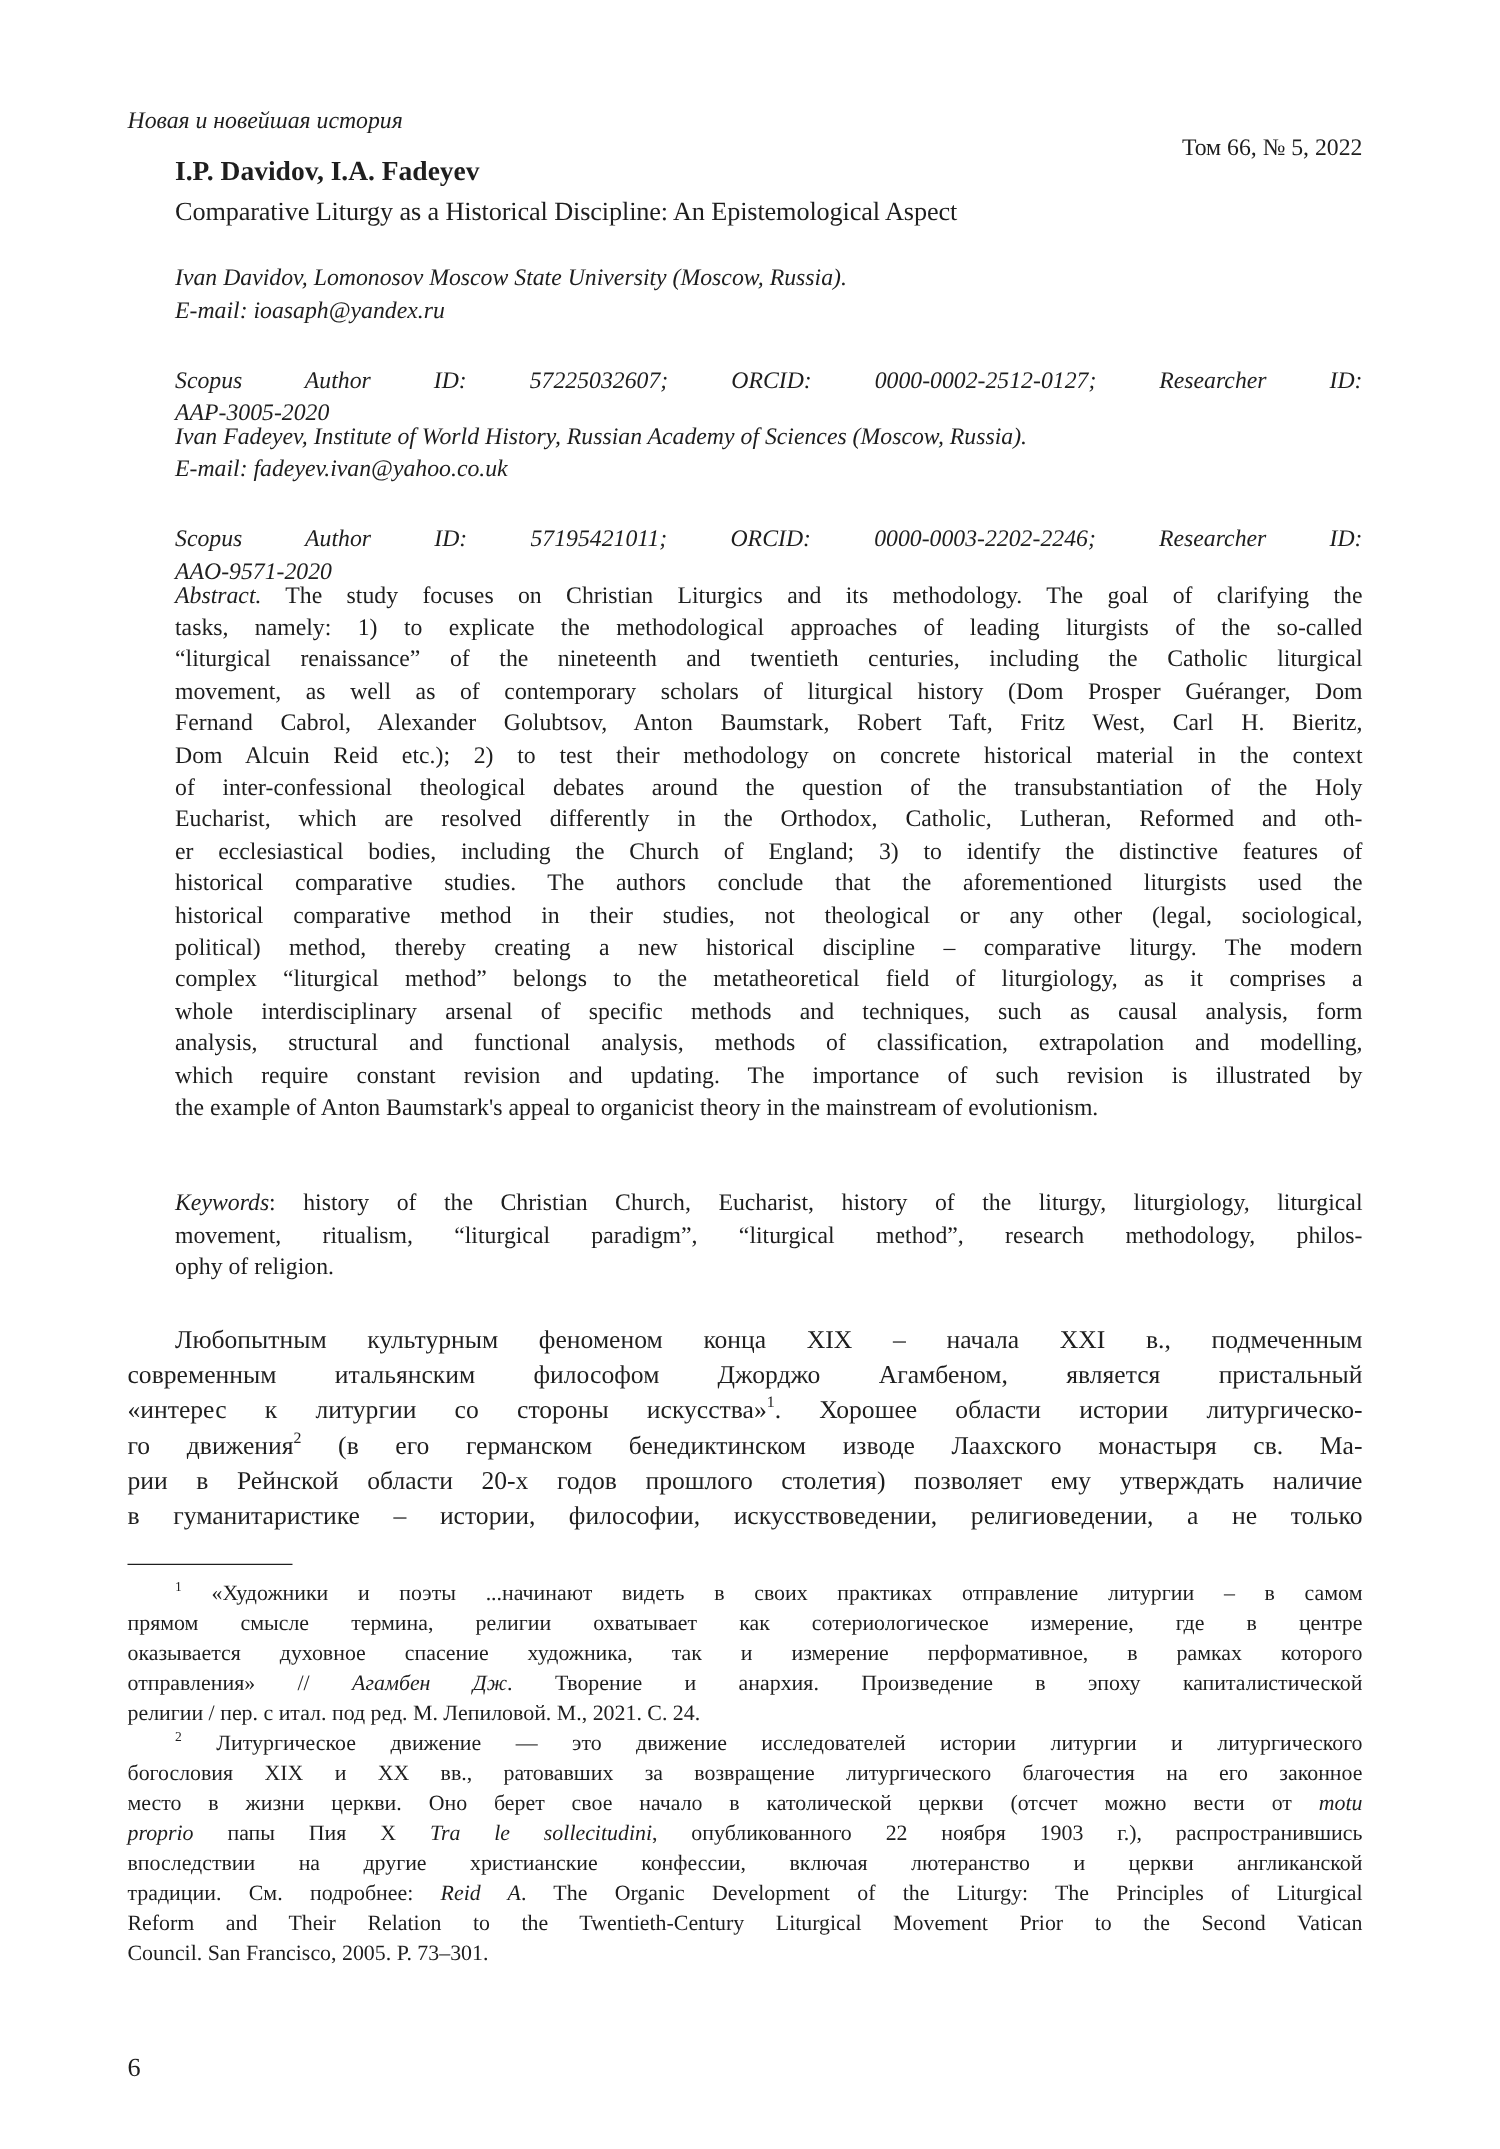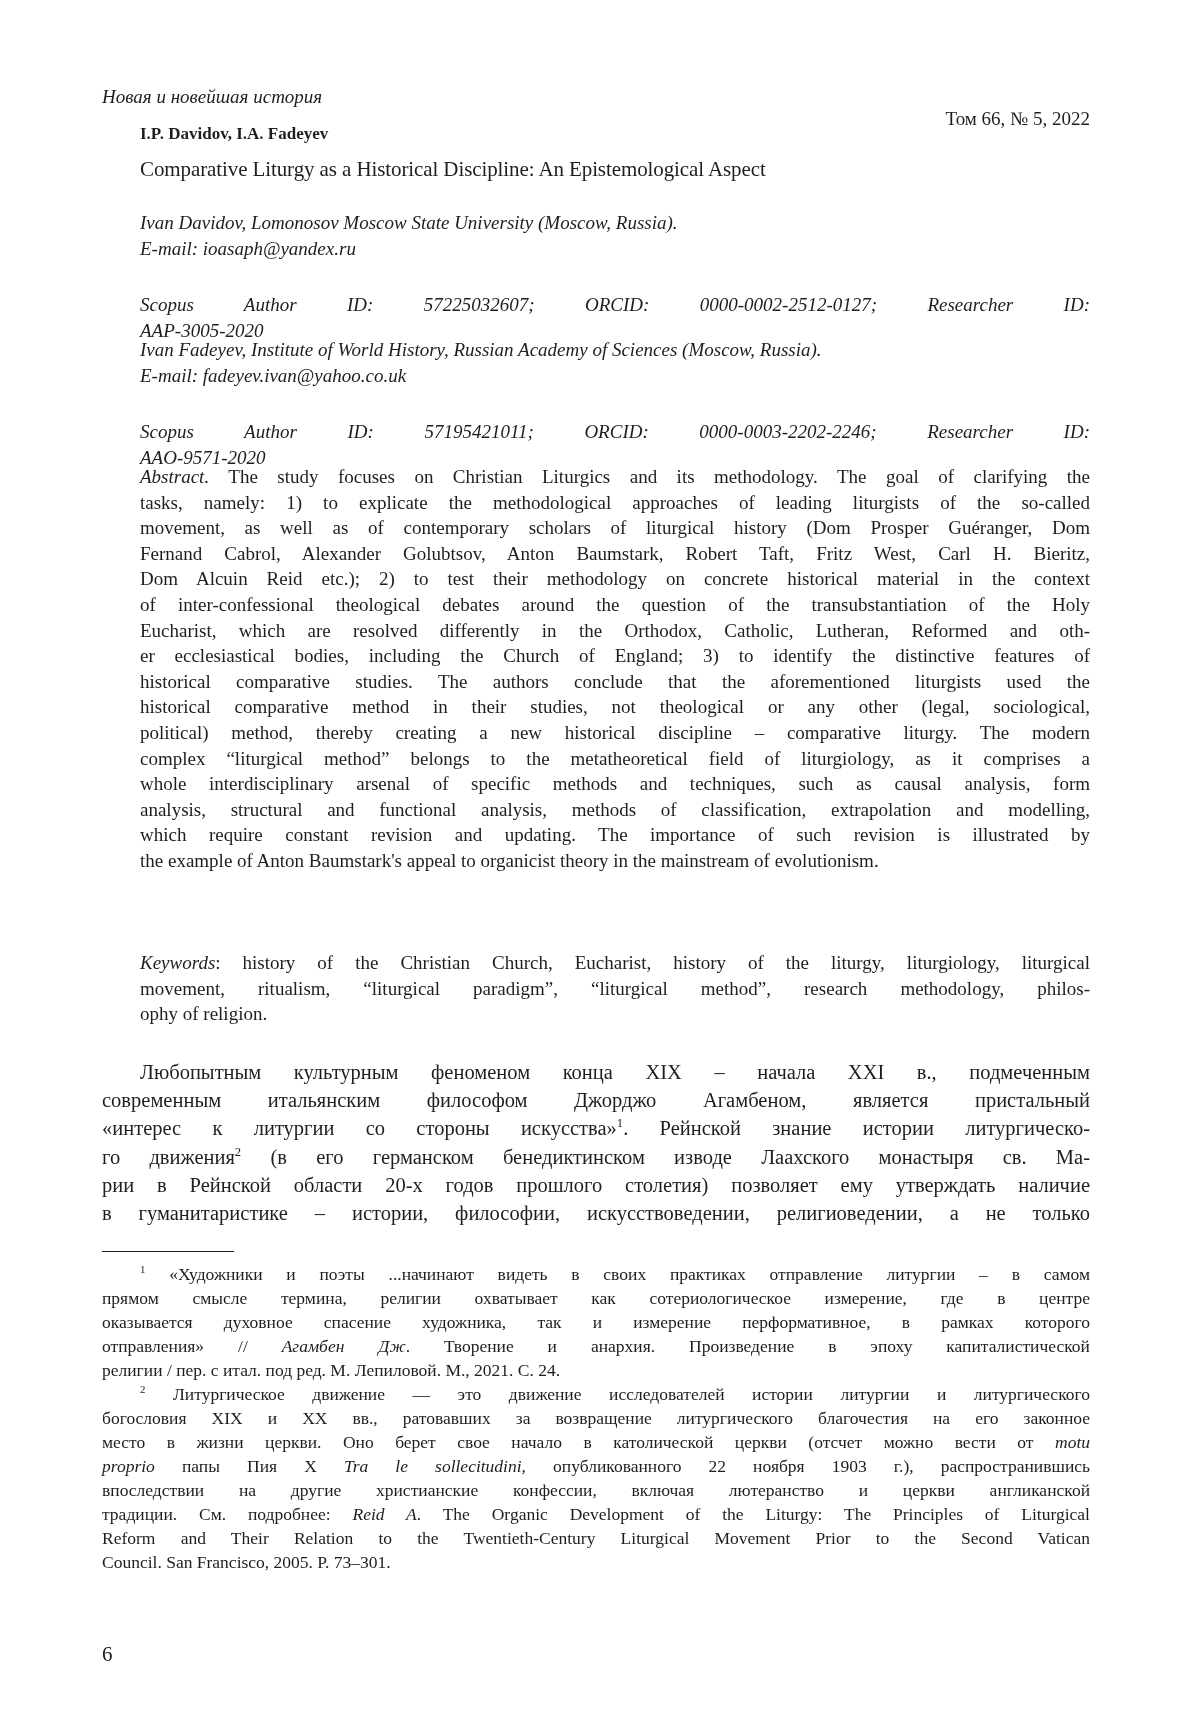--- a/index.html
+++ b/index.html
@@ -2,21 +2,21 @@
 <html><head>
 <meta charset="utf-8">
 <style>
   html, body { margin: 0; padding: 0; background: #ffffff; }
   body { width: 1200px; height: 1719px; position: relative; overflow: hidden;
          font-family: "Liberation Serif", "DejaVu Serif", serif; color: #1e1e1e; }
   .abs { position: absolute; }
   .running-head { top: 66px; left: 102px; width: 988px; height: 26px; font-size: 19px; }
   .running-head .journal { position: absolute; left: 0; top: 0; font-style: italic; margin-top: 20px; }
   .running-head .issue { position: absolute; right: 0; top: 0; margin-top: 42px; }
-  .authors { top: 124px; left: 140px; font-size: 17px; font-weight: bold; }
+  .authors { top: 124px; left: 140px; font-size: 22px; font-weight: bold; }
   .title { top: 157px; left: 140px; font-size: 21px; font-weight: normal; letter-spacing: -0.1px; }
   .aff { left: 140px; width: 950px; font-size: 19px; font-style: italic; line-height: 25.5px; }
   .aff .line { display: block; white-space: nowrap; }
   .aff .just { text-align: justify; text-align-last: justify; white-space: normal; margin-top: 31px; }
   .aff1 { top: 210px; }
   .aff2 { top: 337px; }
   .jblock { left: 140px; width: 950px; font-size: 19px; line-height: 25.6px; }
   .jblock .line { display: block; text-align: justify; text-align-last: justify; white-space: nowrap; height: 25.6px; }
   .jblock .line.last { text-align-last: left; }
   .abstract { top: 464px; }
@@ -54,20 +54,21 @@
 <div class="abs aff aff2">
   <span class="line">Ivan Fadeyev, Institute of World History, Russian Academy of Sciences (Moscow, Russia).</span>
   <span class="line">E-mail: fadeyev.ivan@yahoo.co.uk</span>
   <span class="line just">Scopus Author ID: 57195421011; ORCID: 0000-0003-2202-2246; Researcher ID:</span>
   <span class="line">AAO-9571-2020</span>
 </div>
 
 <div class="abs jblock abstract">
   <span class="line"><span class="lab">Abstract.</span><span> The study focuses on Christian Liturgics and its methodology. The goal of clarifying the</span></span>
   <span class="line">tasks, namely: 1) to explicate the methodological approaches of leading liturgists of the so-called</span>
+  <span class="line">“liturgical renaissance” of the nineteenth and twentieth centuries, including the Catholic liturgical</span>
   <span class="line">movement, as well as of contemporary scholars of liturgical history (Dom Prosper Guéranger, Dom</span>
   <span class="line">Fernand Cabrol, Alexander Golubtsov, Anton Baumstark, Robert Taft, Fritz West, Carl H. Bieritz,</span>
   <span class="line">Dom Alcuin Reid etc.); 2) to test their methodology on concrete historical material in the context</span>
   <span class="line">of inter-confessional theological debates around the question of the transubstantiation of the Holy</span>
   <span class="line">Eucharist, which are resolved differently in the Orthodox, Catholic, Lutheran, Reformed and oth-</span>
   <span class="line">er ecclesiastical bodies, including the Church of England; 3) to identify the distinctive features of</span>
   <span class="line">historical comparative studies. The authors conclude that the aforementioned liturgists used the</span>
   <span class="line">historical comparative method in their studies, not theological or any other (legal, sociological,</span>
   <span class="line">political) method, thereby creating a new historical discipline – comparative liturgy. The modern</span>
   <span class="line">complex “liturgical method” belongs to the metatheoretical field of liturgiology, as it comprises a</span>
@@ -79,21 +80,21 @@
 
 <div class="abs jblock keywords">
   <span class="line"><span class="lab">Keywords</span><span>: history of the Christian Church, Eucharist, history of the liturgy, liturgiology, liturgical</span></span>
   <span class="line">movement, ritualism, “liturgical paradigm”, “liturgical method”, research methodology, philos-</span>
   <span class="line last">ophy of religion.</span>
 </div>
 
 <div class="abs body-text">
   <span class="line indent">Любопытным культурным феноменом конца XIX – начала XXI в., подмеченным</span>
   <span class="line">современным итальянским философом Джорджо Агамбеном, является пристальный</span>
-  <span class="line"><span>«интерес к литургии со стороны искусства»</span><sup>1</sup><span>. Рейнской знание истории литургическо-</span></span>
+  <span class="line"><span>«интерес к литургии со стороны искусства»</span><sup>1</sup><span>. Хорошее области истории литургическо-</span></span>
   <span class="line"><span>го движения</span><sup>2</sup><span> (в его германском бенедиктинском изводе Лаахского монастыря св. Ма-</span></span>
   <span class="line">рии в Рейнской области 20-х годов прошлого столетия) позволяет ему утверждать наличие</span>
   <span class="line">в гуманитаристике – истории, философии, искусствоведении, религиоведении, а не только</span>
 </div>
 
 <div class="abs fn-rule"></div>
 
 <div class="abs footnotes">
   <span class="line indent"><sup>1</sup><span> «Художники и поэты ...начинают видеть в своих практиках отправление литургии – в самом</span></span>
   <span class="line">прямом смысле термина, религии охватывает как сотериологическое измерение, где в центре</span>

